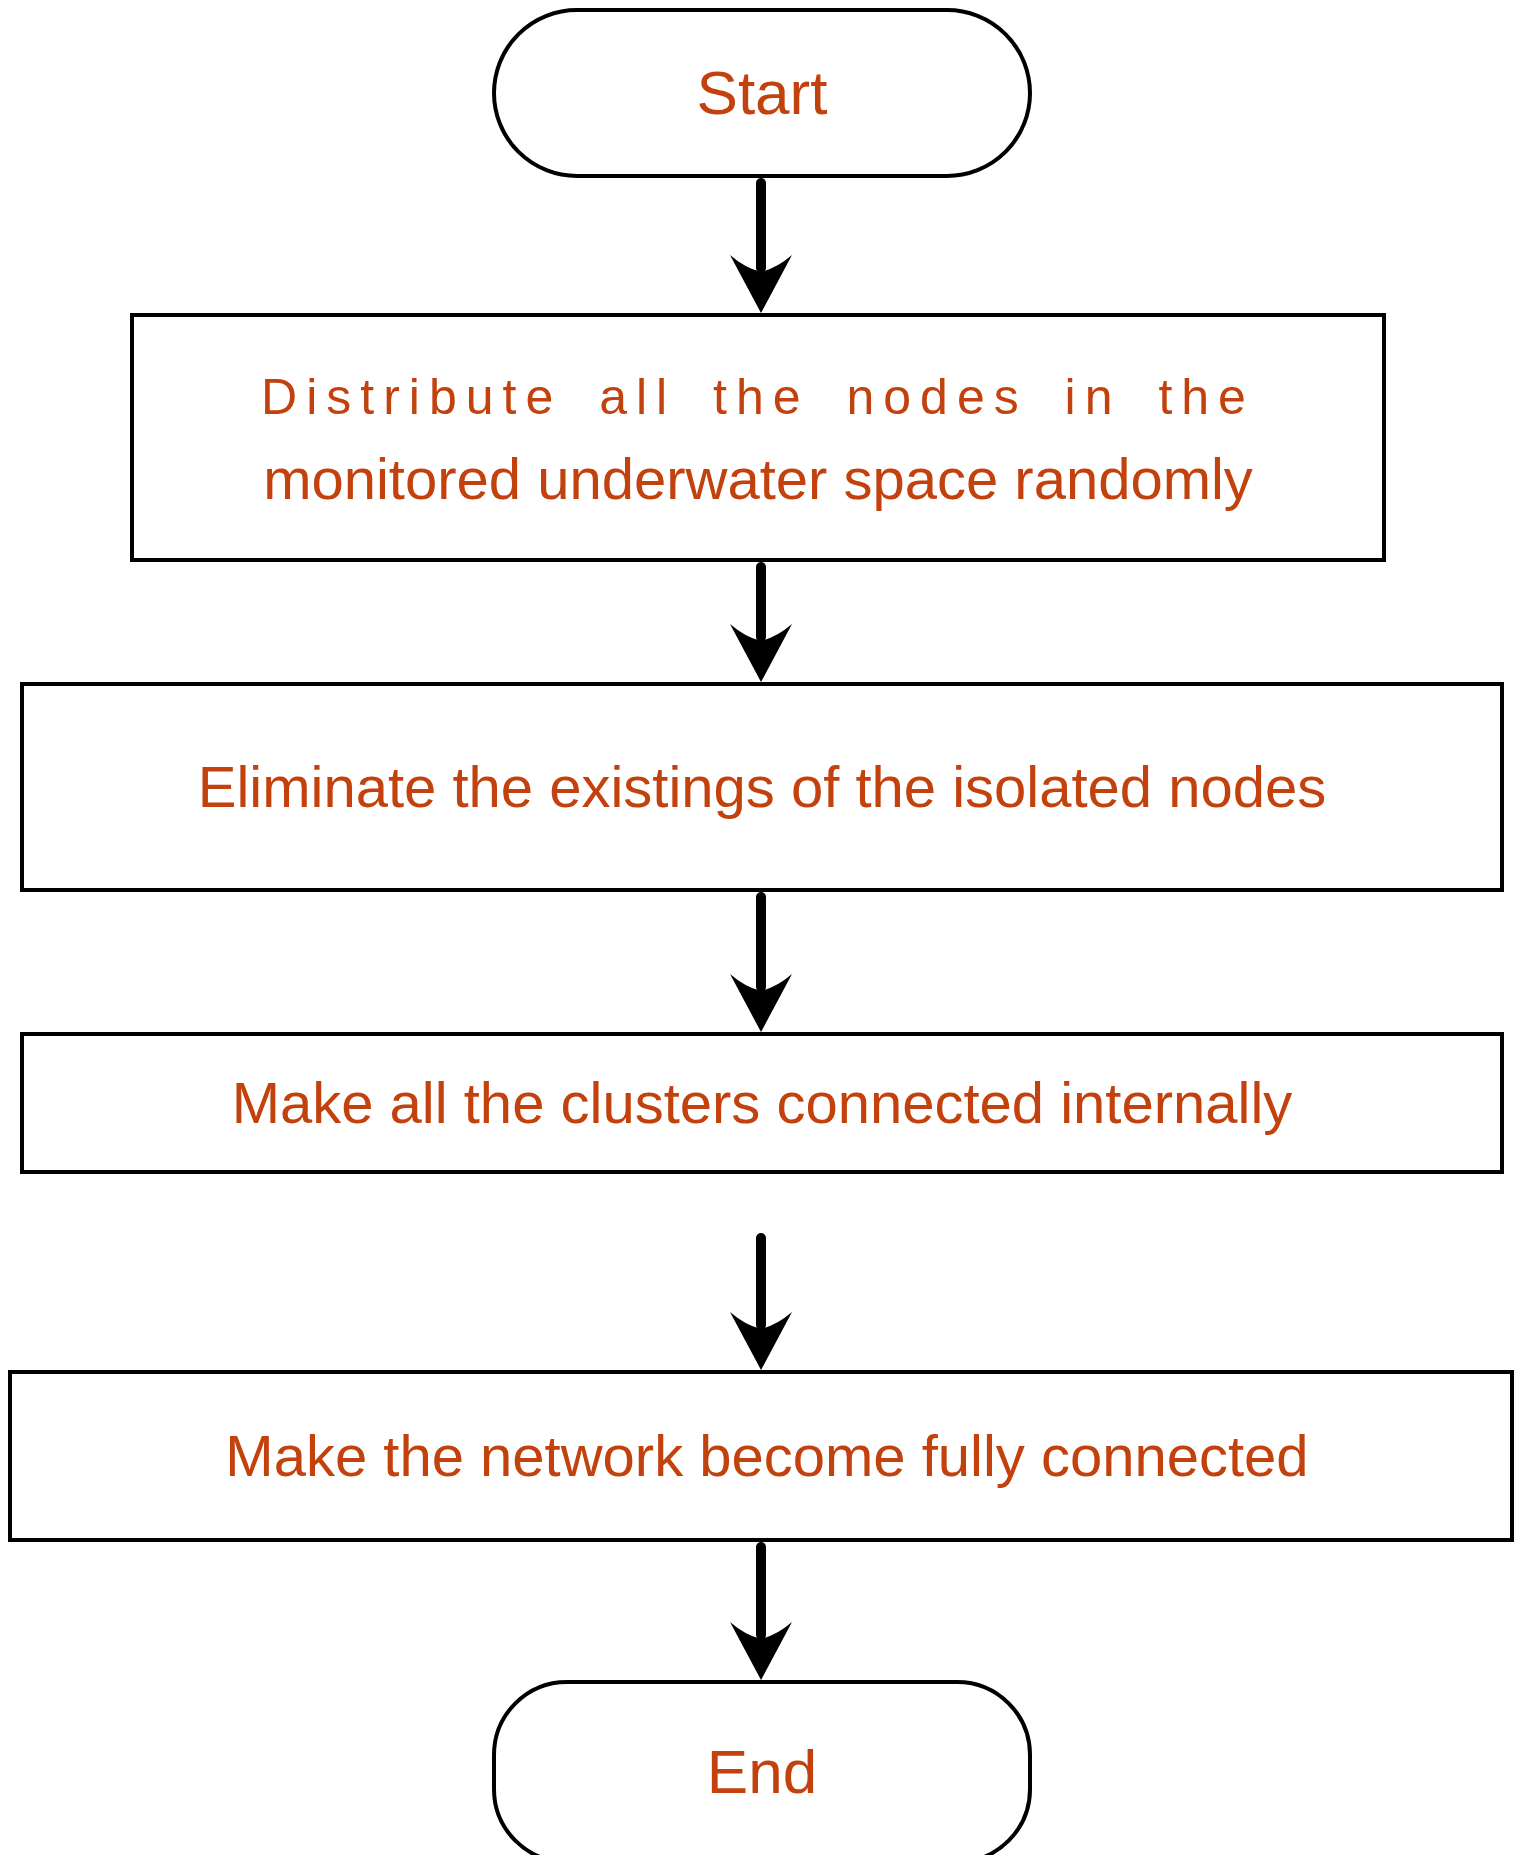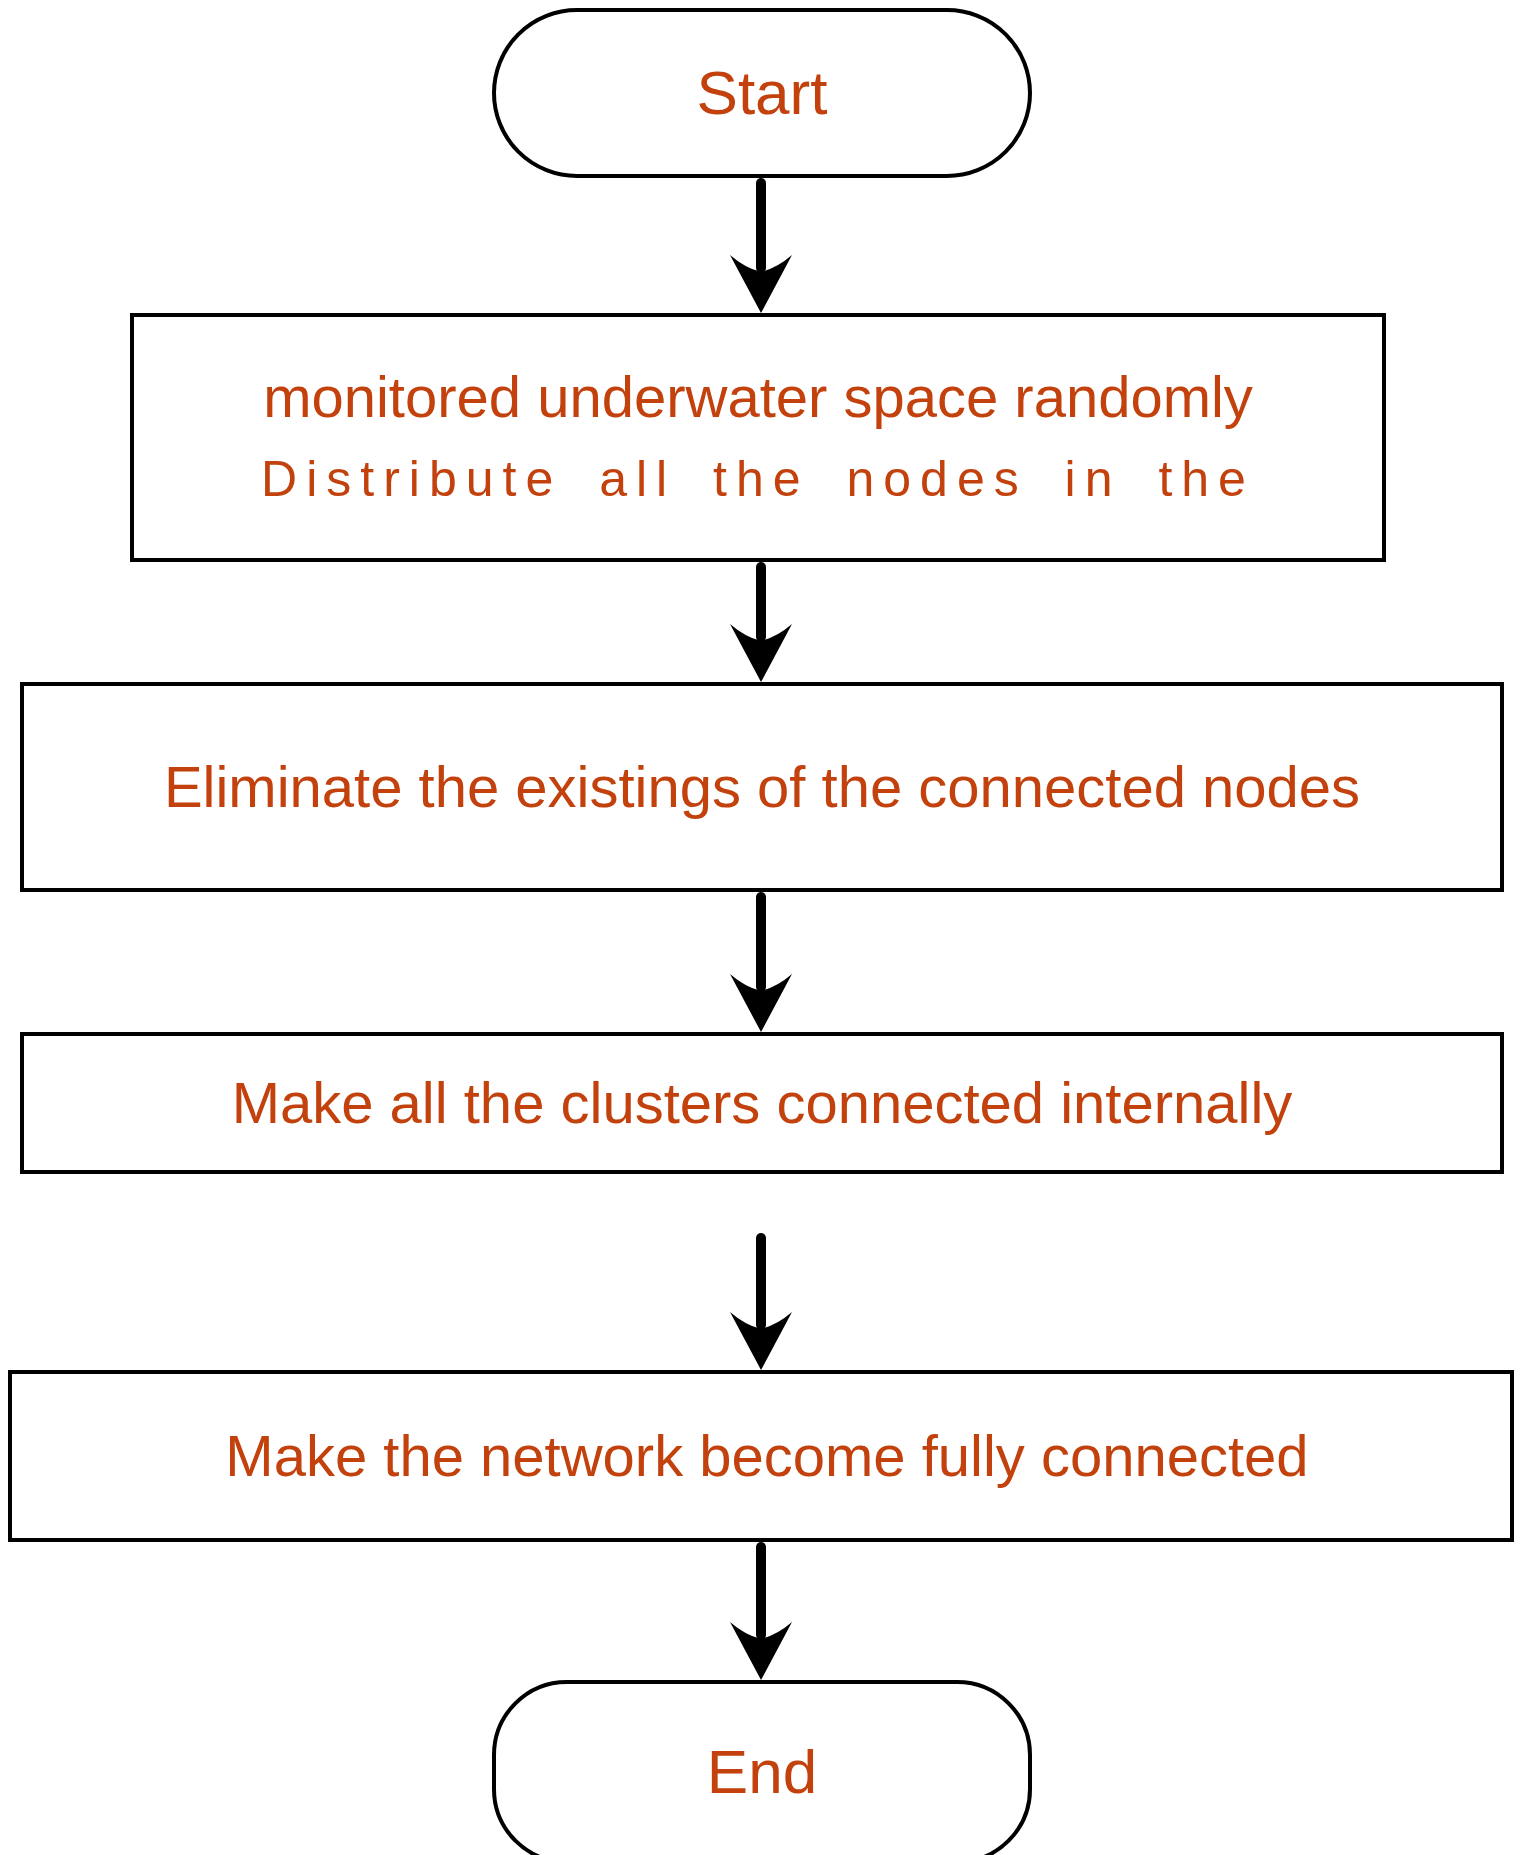--- a/index.html
+++ b/index.html
@@ -101,33 +101,33 @@
   </div>
 
   <div class="arrow arrow1">
     <svg width="66" height="135" viewBox="0 0 66 135" xmlns="http://www.w3.org/2000/svg">
       <rect x="28" y="0" width="10" height="95" rx="5" fill="#000000"></rect>
       <path d="M33 135 L2 77 Q17 90 33 94 Q49 90 64 77 Z" fill="#000000"></path>
     </svg>
   </div>
 
   <div class="node process step1">
+    <div class="line spread">Distribute all the nodes in the</div>
     <div class="line">monitored underwater space randomly</div>
-    <div class="line spread">Distribute all the nodes in the</div>
   </div>
 
   <div class="arrow arrow2">
     <svg width="66" height="120" viewBox="0 0 66 120" xmlns="http://www.w3.org/2000/svg">
       <rect x="28" y="0" width="10" height="80" rx="5" fill="#000000"></rect>
       <path d="M33 120 L2 62 Q17 75 33 79 Q49 75 64 62 Z" fill="#000000"></path>
     </svg>
   </div>
 
   <div class="node process step2">
-    <span>Eliminate the existings of the connected nodes</span>
+    <span>Eliminate the existings of the isolated nodes</span>
   </div>
 
   <div class="arrow arrow3">
     <svg width="66" height="140" viewBox="0 0 66 140" xmlns="http://www.w3.org/2000/svg">
       <rect x="28" y="0" width="10" height="100" rx="5" fill="#000000"></rect>
       <path d="M33 140 L2 82 Q17 95 33 99 Q49 95 64 82 Z" fill="#000000"></path>
     </svg>
   </div>
 
   <div class="node process step3">

